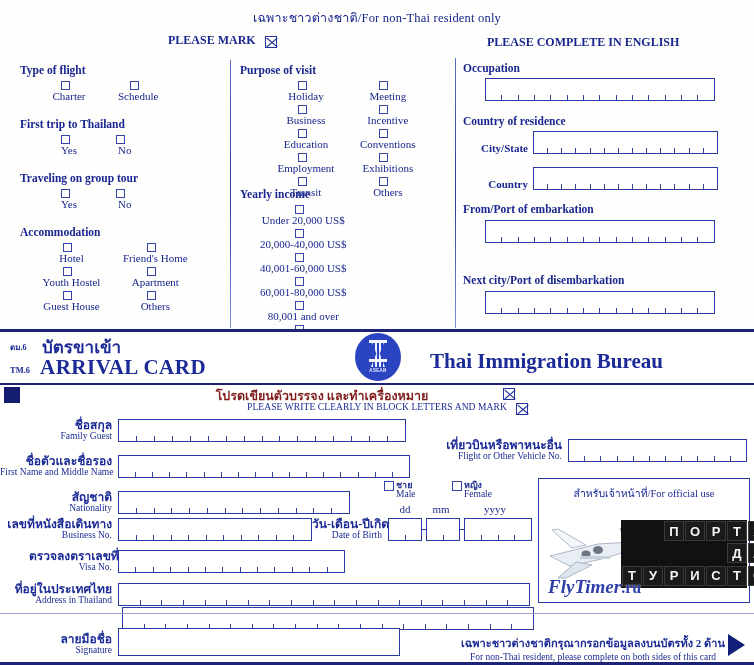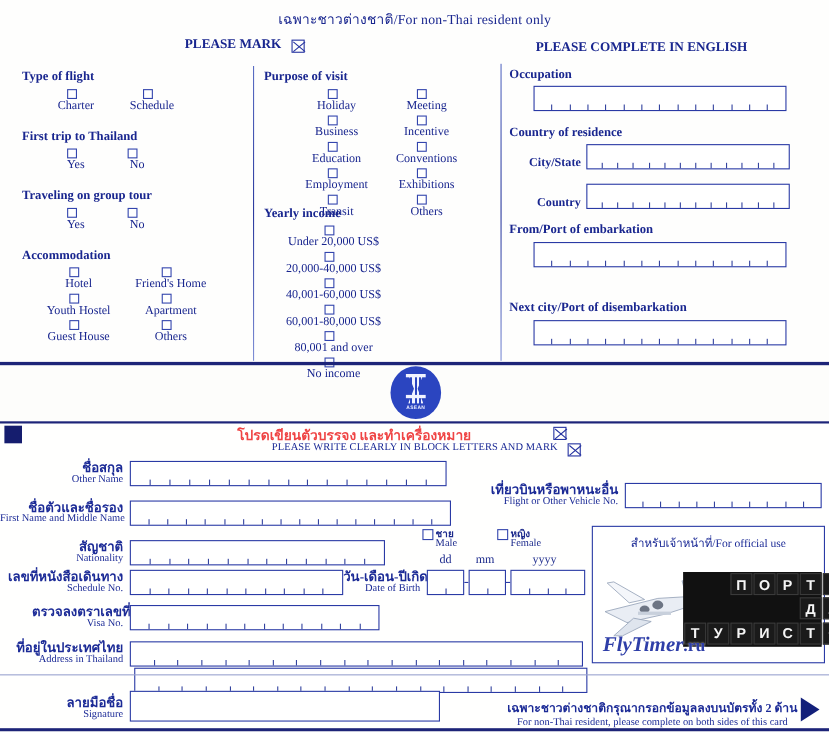--- a/index.html
+++ b/index.html
@@ -192,21 +192,21 @@
     border-top: 2.5px solid #1d2478;
     border-bottom: 3px solid #1d2478;
   }
   .blue-square {
     position: absolute; left: 4px; top: 2px;
     width: 16px; height: 16px; background: #151d6e;
   }
   .write-clearly-thai {
     position: absolute; left: 0; top: 1px; width: 644px;
     text-align: center; font-size: 12.5px; font-weight: bold;
-    color: #ef4444;
+    color: #7f1d1d;
   }
   .write-clearly-en {
     position: absolute; left: 0; top: 17px; width: 754px;
     text-align: center; font-size: 9.5px;
     color: #1b2a96; letter-spacing: 0.1px;
   }
   .wc-mark-1 { position: absolute; left: 503px; top: 3px; }
   .wc-mark-2 { position: absolute; left: 516px; top: 18px; }
 
   
@@ -579,20 +579,27 @@
             <i></i>
             <i></i>
             <i></i>
         </span>
       </div>
     </div>
   </div>
 
   <div class="sep-bar"></div>
 
+  <div class="card-header">
+    <div class="tm-thai-code">ตม.6</div>
+    <div class="tm-thai">บัตรขาเข้า</div>
+    <div class="tm-en-code">TM.6</div>
+    <div class="arrival-card-title">ARRIVAL CARD</div>
+    <div class="tib-title">Thai Immigration Bureau</div>
+  </div>
 
   <div class="asean-logo">
     <div class="ellipse">
       <div class="sheaf">
         <span class="bar" style="top:0;"></span>
         <span class="bar" style="bottom:5px;"></span>
         <div class="v1"></div>
       </div>
       <div class="word">ASEAN</div>
     </div>
@@ -603,21 +610,21 @@
 
     <div class="write-clearly-thai">โปรดเขียนตัวบรรจง และทำเครื่องหมาย</div>
     <div class="write-clearly-en">PLEASE WRITE CLEARLY IN BLOCK LETTERS AND MARK</div>
     <span class="xbox wc-mark-1"></span>
     <span class="xbox wc-mark-2"></span>
   </div>
 
   <div class="ac-row" style="left:0px; top:419px; width:410px;">
     <div class="ac-label" style="width:118px;">
       <span class="th">ชื่อสกุล</span>
-      <span class="en">Other Name</span>
+      <span class="en">Family Guest</span>
     </div>
     <div class="tickbox" style="width:288px;">
       <span class="ticks">
         <i></i>
           <i></i>
           <i></i>
           <i></i>
           <i></i>
           <i></i>
           <i></i>
@@ -720,21 +727,21 @@
     </span>
   </div>
 
   <div class="dob-head" style="position:absolute; left:388px; top:503px; width:34px;">dd</div>
   <div class="dob-head" style="position:absolute; left:424px; top:503px; width:34px;">mm</div>
   <div class="dob-head" style="position:absolute; left:460px; top:503px; width:70px;">yyyy</div>
 
   <div class="ac-row" style="left:0px; top:518px; width:540px;">
     <div class="ac-label" style="width:118px;">
       <span class="th">เลขที่หนังสือเดินทาง</span>
-      <span class="en">Schedule No.</span>
+      <span class="en">Business No.</span>
     </div>
     <div class="tickbox" style="width:194px;">
       <span class="ticks">
         <i></i>
           <i></i>
           <i></i>
           <i></i>
           <i></i>
           <i></i>
           <i></i>

